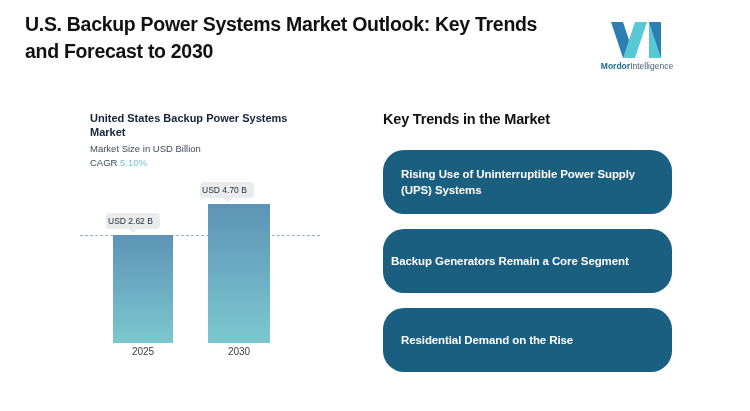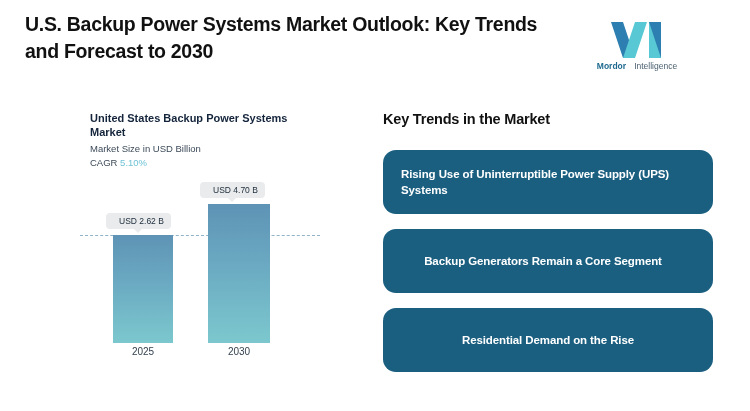--- a/index.html
+++ b/index.html
@@ -37,21 +37,21 @@
   .brand-wordmark {
     position:absolute;
     left:0; top:41px;
     width:94px;
     text-align:center;
     font-size:8.5px;
     line-height:10px;
     white-space:nowrap;
   }
   .brand-wordmark .wm-a { color:#1F6A90; font-weight:bold; }
-  .brand-wordmark .wm-b { color:#4C6171; font-weight:normal;padding-left:8px; }
+  .brand-wordmark .wm-b { color:#4C6171; font-weight:normal; }
 
   
   .chart-panel {
     position:absolute;
     left:62px; top:103px;
     width:270px; height:290px;
   }
   .chart-title {
     position:absolute;
     left:28px; top:8px;
@@ -95,21 +95,21 @@
     bottom:0;
     background:linear-gradient(to bottom, #5E93B5 0%, #6BAAC2 45%, #7CC8CE 100%);
   }
   .bar-1 { left:33px;  width:60px;  height:108px; }
   .bar-2 { left:128px; width:62px;  height:139px; }
 
   .pill {
     position:absolute;
     background:#E9EBEC;
     border-radius:4px;
-    padding:3px 7px 3px 13px;
+    padding:3px 7px 3px 2px;
     font-size:8.5px;
     color:#1C2B3A;
     white-space:nowrap;
     line-height:10px;
   }
   .pill::after {
     content:"";
     position:absolute;
     left:50%;
     bottom:-4px;
@@ -165,32 +165,31 @@
     position:absolute;
     left:0; top:8px;
     font-size:14.5px;
     font-weight:bold;
     letter-spacing:-0.2px;
     color:#111111;
   }
   .trend-card {
     position:absolute;
     left:0;
-    width:330px;
+    width:289px;
     background:#1A5F80;
-    border-radius:13px;
+    border-radius:21px;
     color:#ffffff;
     font-size:11.5px;
     font-weight:bold;
     line-height:16px;
     letter-spacing:-0.1px;
     padding:0 18px;
     display:flex;
     align-items:center;
-    justify-content:center;
   }
   .trend-card-0 { top:47px;  height:64px; }
   .trend-card-1 { top:126px; height:64px;padding-left:8px; }
   .trend-card-2 { top:205px; height:64px; }
 </style>
 </head>
 <body>
 
 <div class="header">
   <div class="header-title">U.S. Backup Power Systems Market Outlook: Key Trends and Forecast to 2030</div>

